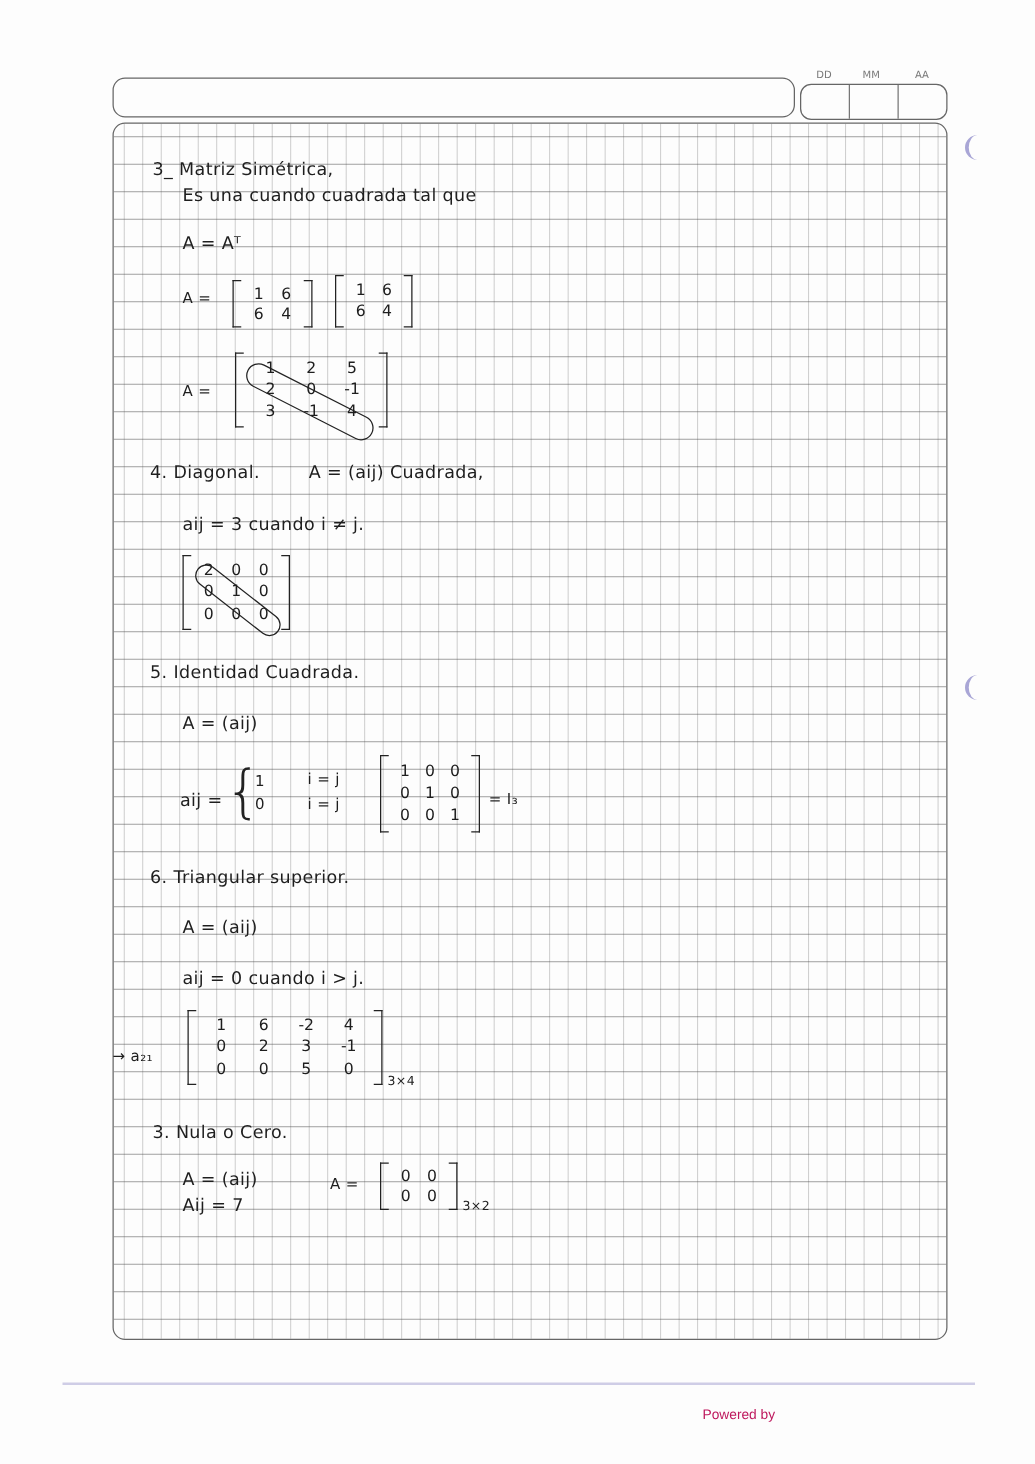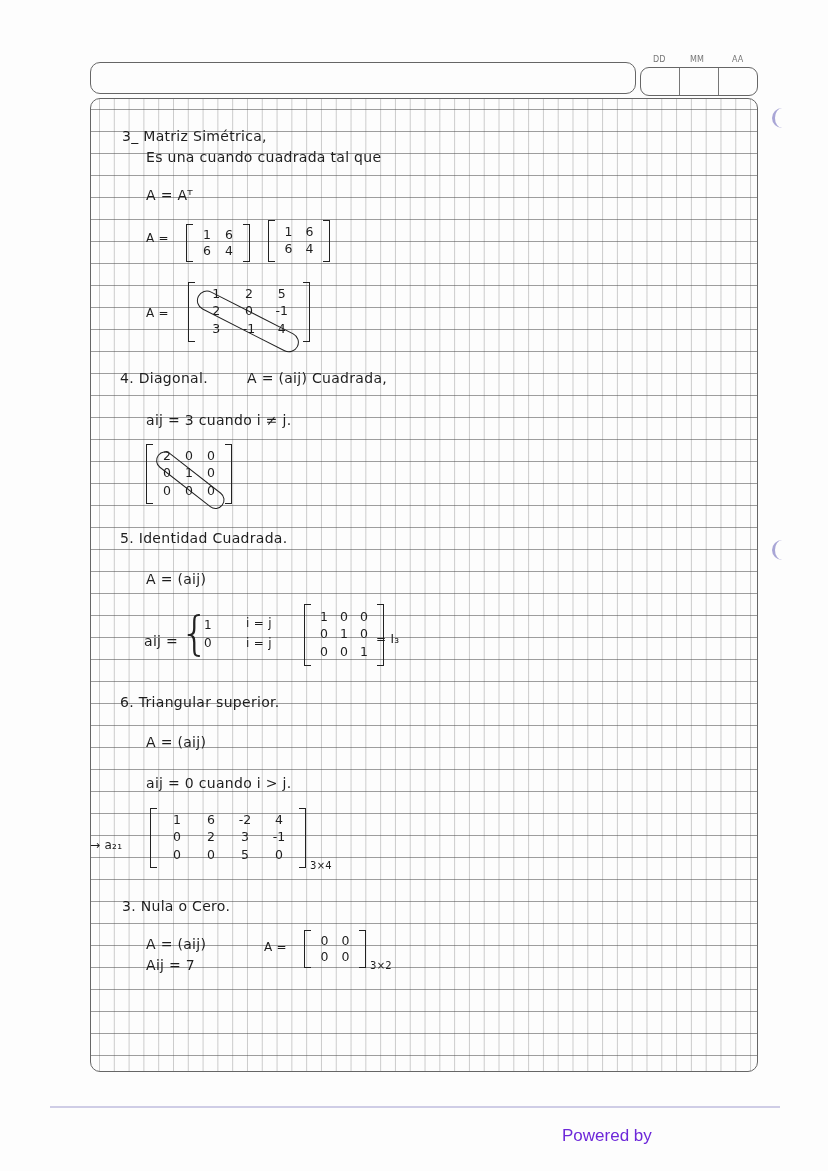--- a/index.html
+++ b/index.html
@@ -25,21 +25,21 @@
   .hw { position:absolute; font-family:"DejaVu Sans", sans-serif; font-size:14px; color:#1e1e1e; white-space:nowrap; letter-spacing:0.3px; }
   .sm { font-size:12px; }
   .matrix { position:absolute; display:grid; font-size:12.5px; color:#1e1e1e; }
   .bracket-l, .bracket-r { position:absolute; top:0; bottom:0; width:6px; border:1.5px solid #222; }
   .bracket-l { left:0; border-right:none; }
   .bracket-r { right:0; border-left:none; }
   .cell { text-align:center; line-height:16px; }
   .brace { position:absolute; font-size:46px; line-height:46px; color:#222; font-weight:200; }
   .diag { position:absolute; border:1.5px solid #222; border-radius:14px; transform-origin:left center; }
   .footer { position:absolute; left:562px; top:1126px; display:flex; align-items:center; gap:10px; }
-  .powered { font-size:17px; color:#6d28d9; font-family:"Liberation Sans", sans-serif; }
+  .powered { font-size:11px; color:#be185d; font-family:"Liberation Sans", sans-serif; }
   .cs-badge { display:flex; align-items:center; gap:6px; background:#eeeeee; border-radius:6px; padding:4px 10px 4px 8px; }
   .cs-logo { width:22px; height:22px; border-radius:5px; background:#1f2d2b; color:#fff; font-weight:bold; font-size:11px;
              display:flex; align-items:center; justify-content:center; position:relative; overflow:hidden; font-family:"Liberation Sans", sans-serif; }
   .cs-logo::after { content:""; position:absolute; left:0; bottom:0; width:100%; height:5px; background:#19bc9c; }
   .cs-name { font-size:18px; color:#333; font-family:"Liberation Sans", sans-serif; font-weight:bold; }
 </style>
 </head>
 <body>
 
 <div class="page">
@@ -128,21 +128,21 @@
       <span class="cell">0</span>
       <span class="cell">0</span>
     <span class="cell">0</span>
       <span class="cell">1</span>
       <span class="cell">0</span>
     <span class="cell">0</span>
       <span class="cell">0</span>
       <span class="cell">1</span>
     <span class="bracket-r"></span>
   </div>
-  <div class="hw sm" style="left:376px;top:632px">= I₃</div>
+  <div class="hw sm" style="left:391px;top:632px">= I₃</div>
 
   <div class="hw" style="left:120px;top:694px">6. Triangular superior.</div>
   <div class="hw" style="left:146px;top:734px">A = (aij)</div>
   <div class="hw" style="left:146px;top:775px">aij = 0   cuando   i &gt; j.</div>
   <div class="hw sm" style="left:90px;top:838px">→ a₂₁</div>
   <div class="matrix" style="left:150px;top:808px;width:156px;height:60px;grid-template-columns:repeat(4,1fr);padding:4px 10px;box-sizing:border-box">
     <span class="bracket-l"></span>
     <span class="cell">1</span>
       <span class="cell">6</span>
       <span class="cell">-2</span>

